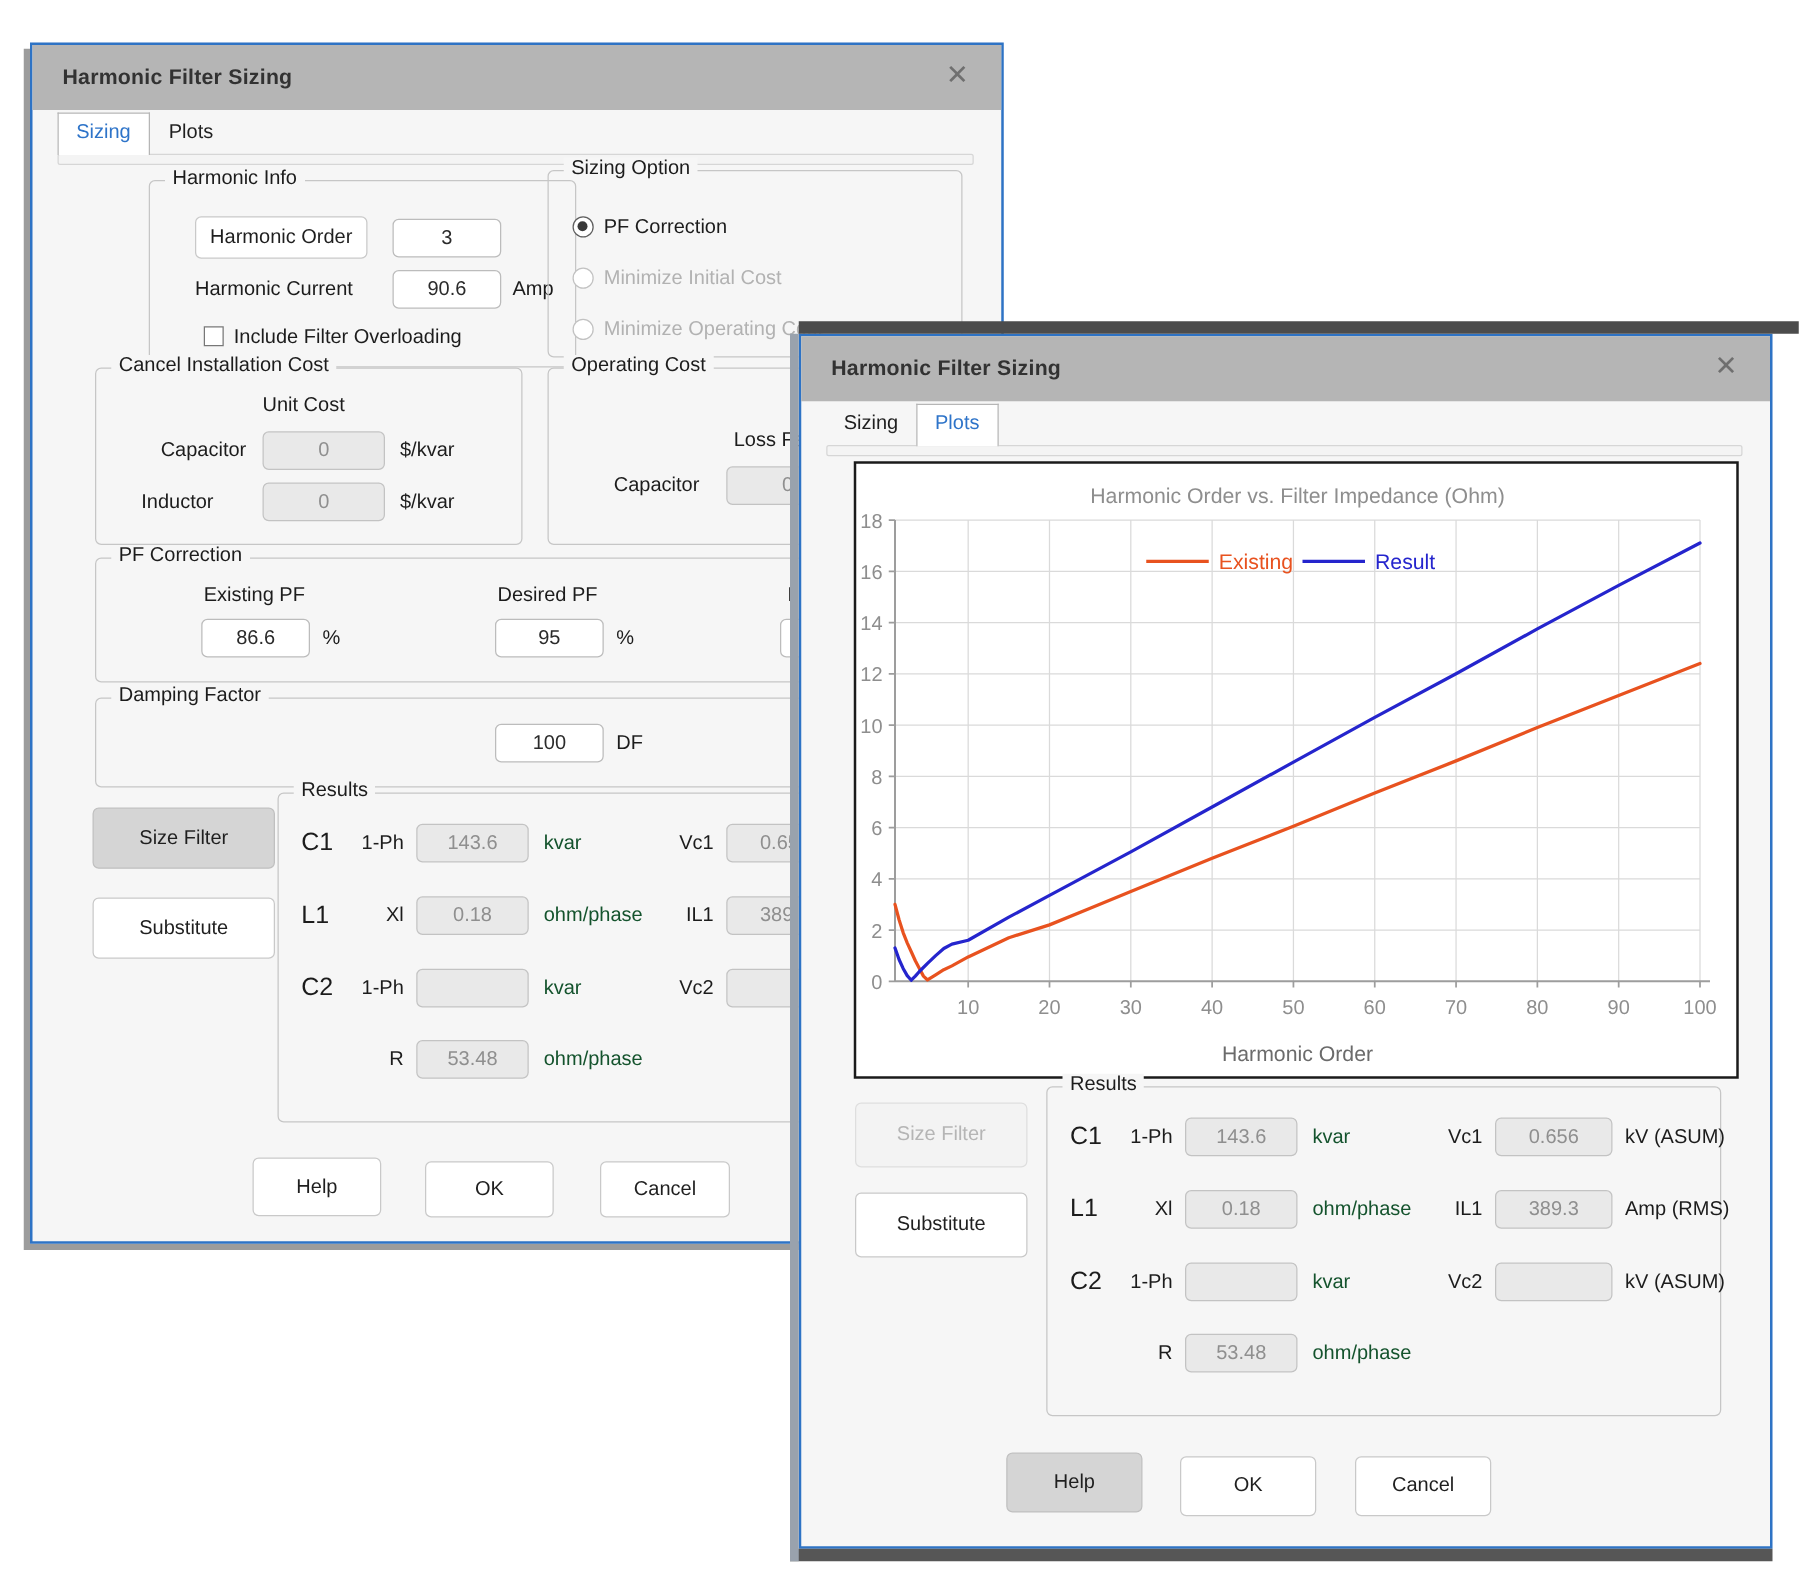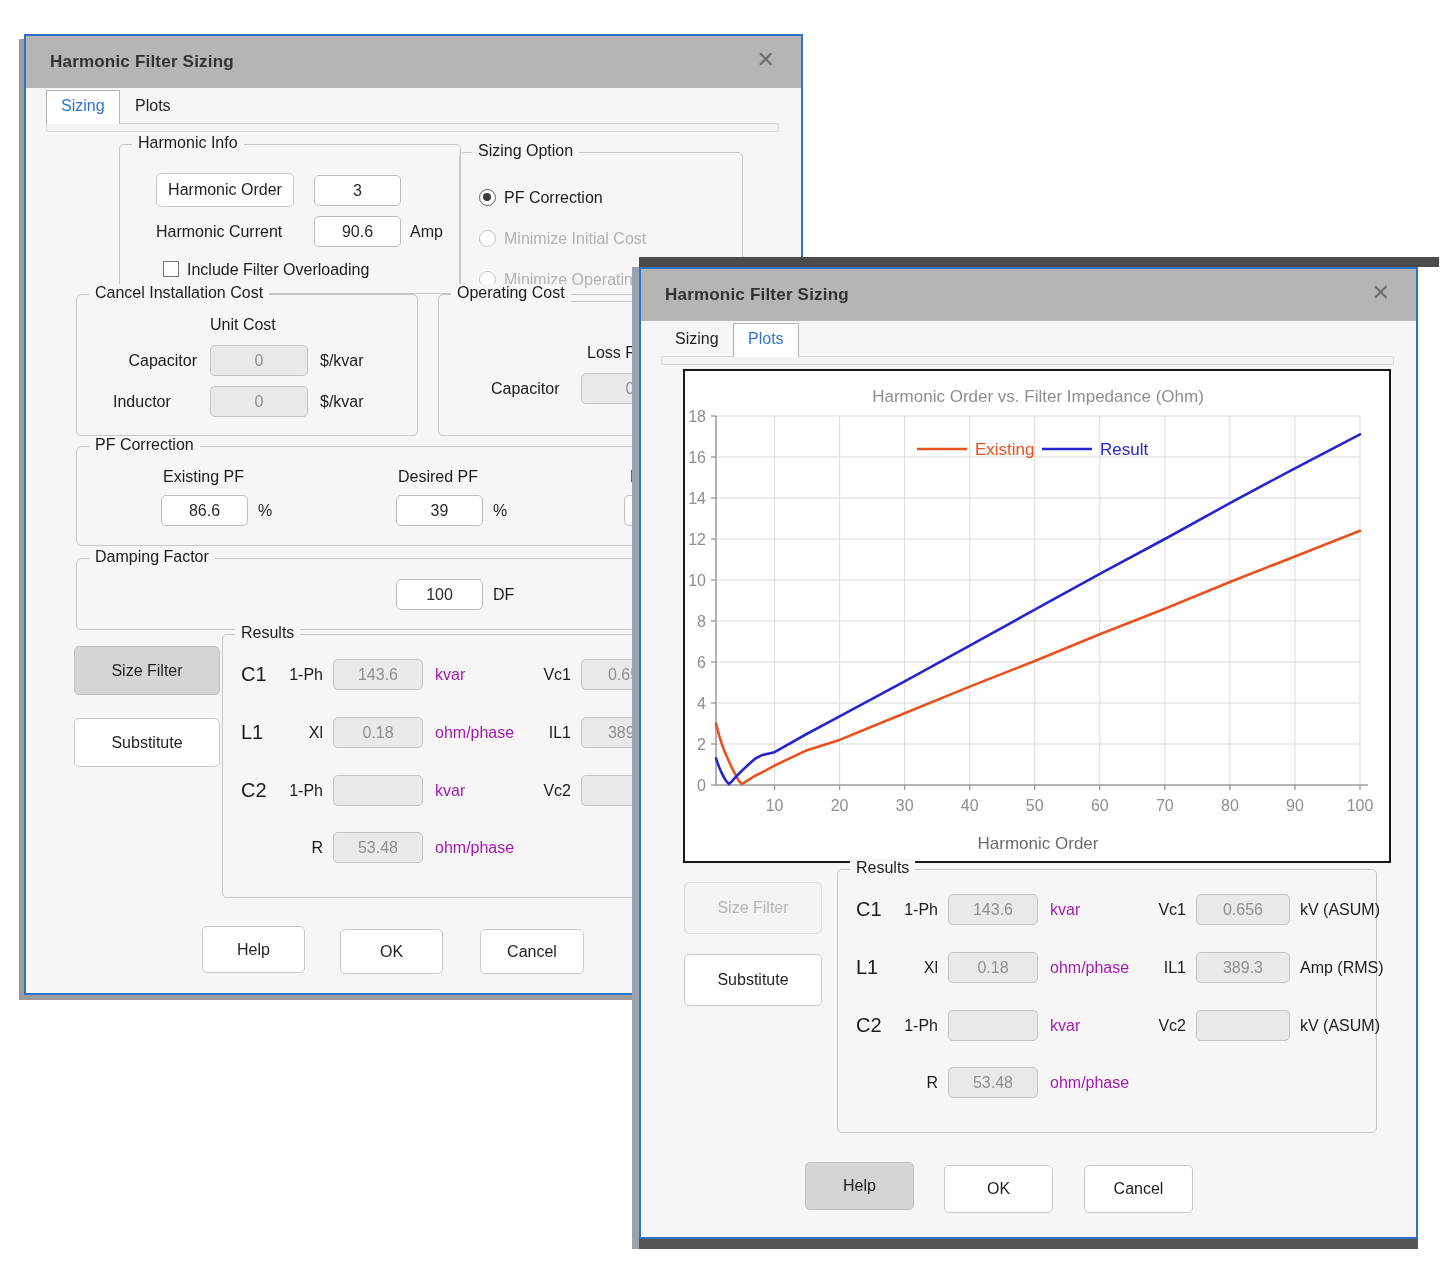--- a/index.html
+++ b/index.html
@@ -34,21 +34,21 @@
   .radio.sel::after{content:"";position:absolute;left:3px;top:3px;width:8px;height:8px;border-radius:50%;background:#3a3a3a;}
   .radio.dis{border-color:#c2c2c2;}
   .checkbox{position:absolute;width:16px;height:16px;border:1px solid #777777;background:#fff;box-sizing:border-box;}
   .chart-panel{position:absolute;left:42px;top:100px;width:708px;height:494px;background:#ffffff;
                border:2px solid #1a1a1a;box-sizing:border-box;}
   .chart-panel svg text{font-family:"Liberation Sans",sans-serif;}
   .res-row{position:absolute;left:0;right:0;height:31px;}
   .rc{position:absolute;left:18px;width:34px;font-size:20px;color:#1c1c1c;line-height:31px;}
   .rp{position:absolute;left:48px;width:52px;text-align:right;font-size:16px;color:#1c1c1c;line-height:31px;}
   .rf{position:absolute;left:110px;width:88px;top:0;}
-  .ru{position:absolute;left:212px;font-size:16px;color:#a21caf;line-height:31px;white-space:nowrap;}
+  .ru{position:absolute;left:212px;font-size:16px;color:#14532d;line-height:31px;white-space:nowrap;}
   .rc2{position:absolute;left:300px;width:48px;text-align:right;font-size:16px;color:#1c1c1c;line-height:31px;}
   .rf2{position:absolute;left:358px;width:92px;top:0;}
   .ru2{position:absolute;left:462px;font-size:16px;color:#1c1c1c;line-height:31px;white-space:nowrap;}
 </style>
 </head>
 <body>
 
 <div class="stage">
 
   <section class="dialog back">
@@ -64,21 +64,21 @@
       <span class="glabel">Harmonic Info</span>
       <div class="btn" style="left:36px;top:28px;width:138px;height:34px;">Harmonic Order</div>
       <div class="fld" style="left:194px;top:30px;width:85px;">3</div>
       <span class="lbl" style="left:36px;top:71px;">Harmonic Current</span>
       <div class="fld" style="left:194px;top:71px;width:85px;">90.6</div>
       <span class="lbl" style="left:290px;top:71px;">Amp</span>
       <span class="checkbox" style="left:43px;top:116px;"></span>
       <span class="lbl" style="left:67px;top:109px;">Include Filter Overloading</span>
     </div>
 
-    <div class="group" style="left:412px;top:116px;width:284px;height:150px;margin-left:21px;">
+    <div class="group" style="left:412px;top:100px;width:332px;height:150px;">
       <span class="glabel">Sizing Option</span>
       <span class="radio sel" style="left:19px;top:36px;"></span>
       <span class="lbl" style="left:44px;top:29px;">PF Correction</span>
       <span class="radio dis" style="left:19px;top:77px;"></span>
       <span class="lbl dim" style="left:44px;top:70px;">Minimize Initial Cost</span>
       <span class="radio dis" style="left:19px;top:118px;"></span>
       <span class="lbl dim" style="left:44px;top:111px;">Minimize Operating Cost</span>
     </div>
 
     <div class="group" style="left:50px;top:258px;width:342px;height:142px;">
@@ -98,21 +98,21 @@
       <span class="lbl" style="left:52px;top:78px;">Capacitor</span>
       <div class="fld ro" style="left:142px;top:78px;width:96px;">0</div>
     </div>
 
     <div class="group" style="left:50px;top:410px;width:694px;height:100px;">
       <span class="glabel">PF Correction</span>
       <span class="lbl" style="left:86px;top:14px;">Existing PF</span>
       <div class="fld" style="left:84px;top:48px;width:85px;">86.6</div>
       <span class="lbl" style="left:181px;top:48px;">%</span>
       <span class="lbl" style="left:321px;top:14px;">Desired PF</span>
-      <div class="fld" style="left:319px;top:48px;width:85px;">39</div>
+      <div class="fld" style="left:319px;top:48px;width:85px;">95</div>
       <span class="lbl" style="left:416px;top:48px;">%</span>
       <span class="lbl" style="left:553px;top:14px;">Lo</span>
       <div class="fld" style="left:547px;top:48px;width:85px;"></div>
     </div>
 
     <div class="group" style="left:50px;top:522px;width:694px;height:72px;">
       <span class="glabel">Damping Factor</span>
       <div class="fld" style="left:319px;top:20px;width:85px;">100</div>
       <span class="lbl" style="left:416px;top:20px;">DF</span>
     </div>

